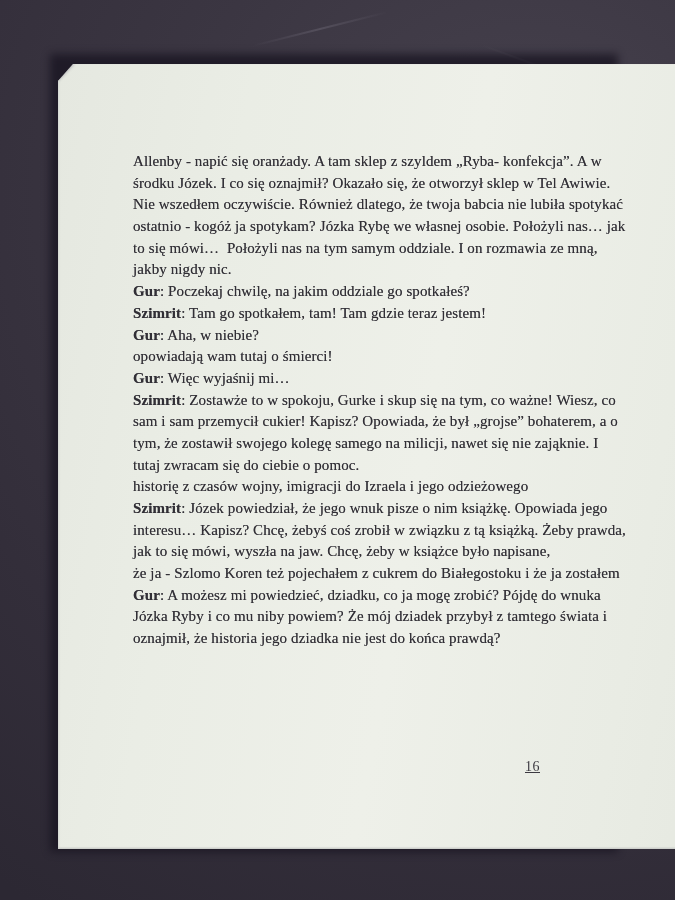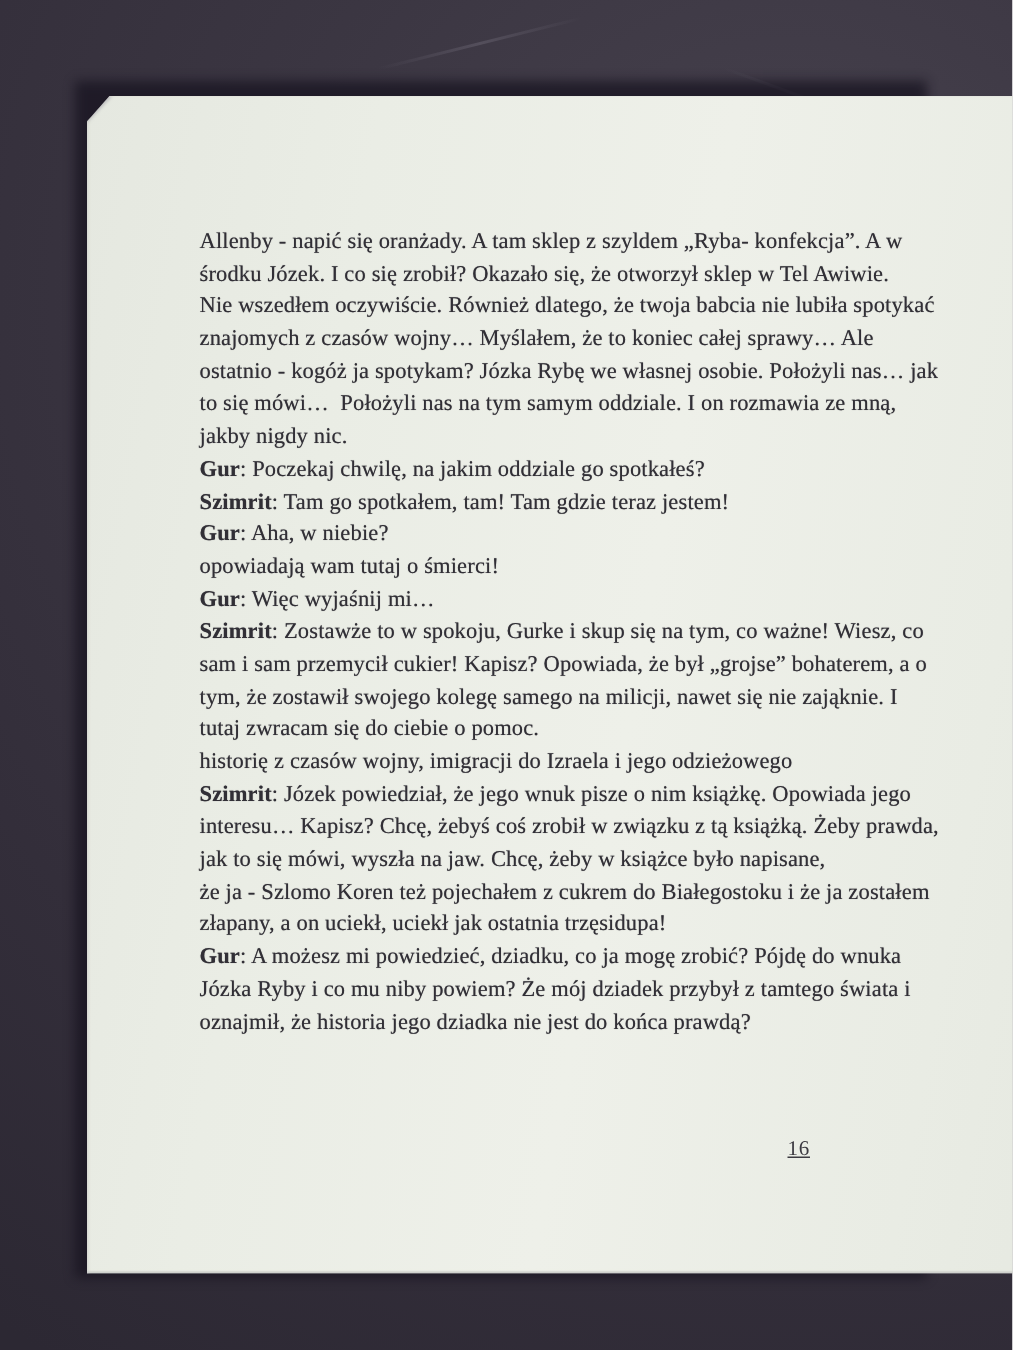--- a/index.html
+++ b/index.html
@@ -94,41 +94,39 @@
   <div class="scratch s2"></div>
   <div class="scratch s3"></div>
 
   <div class="paper-shadow"></div>
 
   <div class="paper">
     <div class="corner-fold"></div>
 
     <div class="text-block">
       <div class="line"><span>Allenby - napić się oranżady. A tam sklep z szyldem „Ryba- konfekcja”. A w</span></div>
-      <div class="line"><span>środku Józek. I co się zrobił? Okazało się, że otworzył sklep w Tel Awiwie.</span></div>
+      <div class="line"><span>środku Józek. I co się oznajmił? Okazało się, że otworzył sklep w Tel Awiwie.</span></div>
       <div class="line"><span>Nie wszedłem oczywiście. Również dlatego, że twoja babcia nie lubiła spotykać</span></div>
-      <div class="line"><span>znajomych z czasów wojny… Myślałem, że to koniec całej sprawy… Ale</span></div>
       <div class="line"><span>ostatnio - kogóż ja spotykam? Józka Rybę we własnej osobie. Położyli nas… jak</span></div>
       <div class="line"><span>to się mówi…  Położyli nas na tym samym oddziale. I on rozmawia ze mną,</span></div>
       <div class="line"><span>jakby nigdy nic.</span></div>
       <div class="line"><b>Gur</b><span>: Poczekaj chwilę, na jakim oddziale go spotkałeś?</span></div>
       <div class="line"><b>Szimrit</b><span>: Tam go spotkałem, tam! Tam gdzie teraz jestem!</span></div>
       <div class="line"><b>Gur</b><span>: Aha, w niebie?</span></div>
       <div class="line"><span>opowiadają wam tutaj o śmierci!</span></div>
       <div class="line"><b>Gur</b><span>: Więc wyjaśnij mi…</span></div>
       <div class="line"><b>Szimrit</b><span>: Zostawże to w spokoju, Gurke i skup się na tym, co ważne! Wiesz, co</span></div>
       <div class="line"><span>sam i sam przemycił cukier! Kapisz? Opowiada, że był „grojse” bohaterem, a o</span></div>
       <div class="line"><span>tym, że zostawił swojego kolegę samego na milicji, nawet się nie zająknie. I</span></div>
       <div class="line"><span>tutaj zwracam się do ciebie o pomoc.</span></div>
       <div class="line"><span>historię z czasów wojny, imigracji do Izraela i jego odzieżowego</span></div>
       <div class="line"><b>Szimrit</b><span>: Józek powiedział, że jego wnuk pisze o nim książkę. Opowiada jego</span></div>
       <div class="line"><span>interesu… Kapisz? Chcę, żebyś coś zrobił w związku z tą książką. Żeby prawda,</span></div>
       <div class="line"><span>jak to się mówi, wyszła na jaw. Chcę, żeby w książce było napisane,</span></div>
       <div class="line"><span>że ja - Szlomo Koren też pojechałem z cukrem do Białegostoku i że ja zostałem</span></div>
-      <div class="line"><span>złapany, a on uciekł, uciekł jak ostatnia trzęsidupa!</span></div>
       <div class="line"><b>Gur</b><span>: A możesz mi powiedzieć, dziadku, co ja mogę zrobić? Pójdę do wnuka</span></div>
       <div class="line"><span>Józka Ryby i co mu niby powiem? Że mój dziadek przybył z tamtego świata i</span></div>
       <div class="line"><span>oznajmił, że historia jego dziadka nie jest do końca prawdą?</span></div>
     </div>
 
     <div class="page-number">16</div>
   </div>
 </div>
 
 </body></html>

